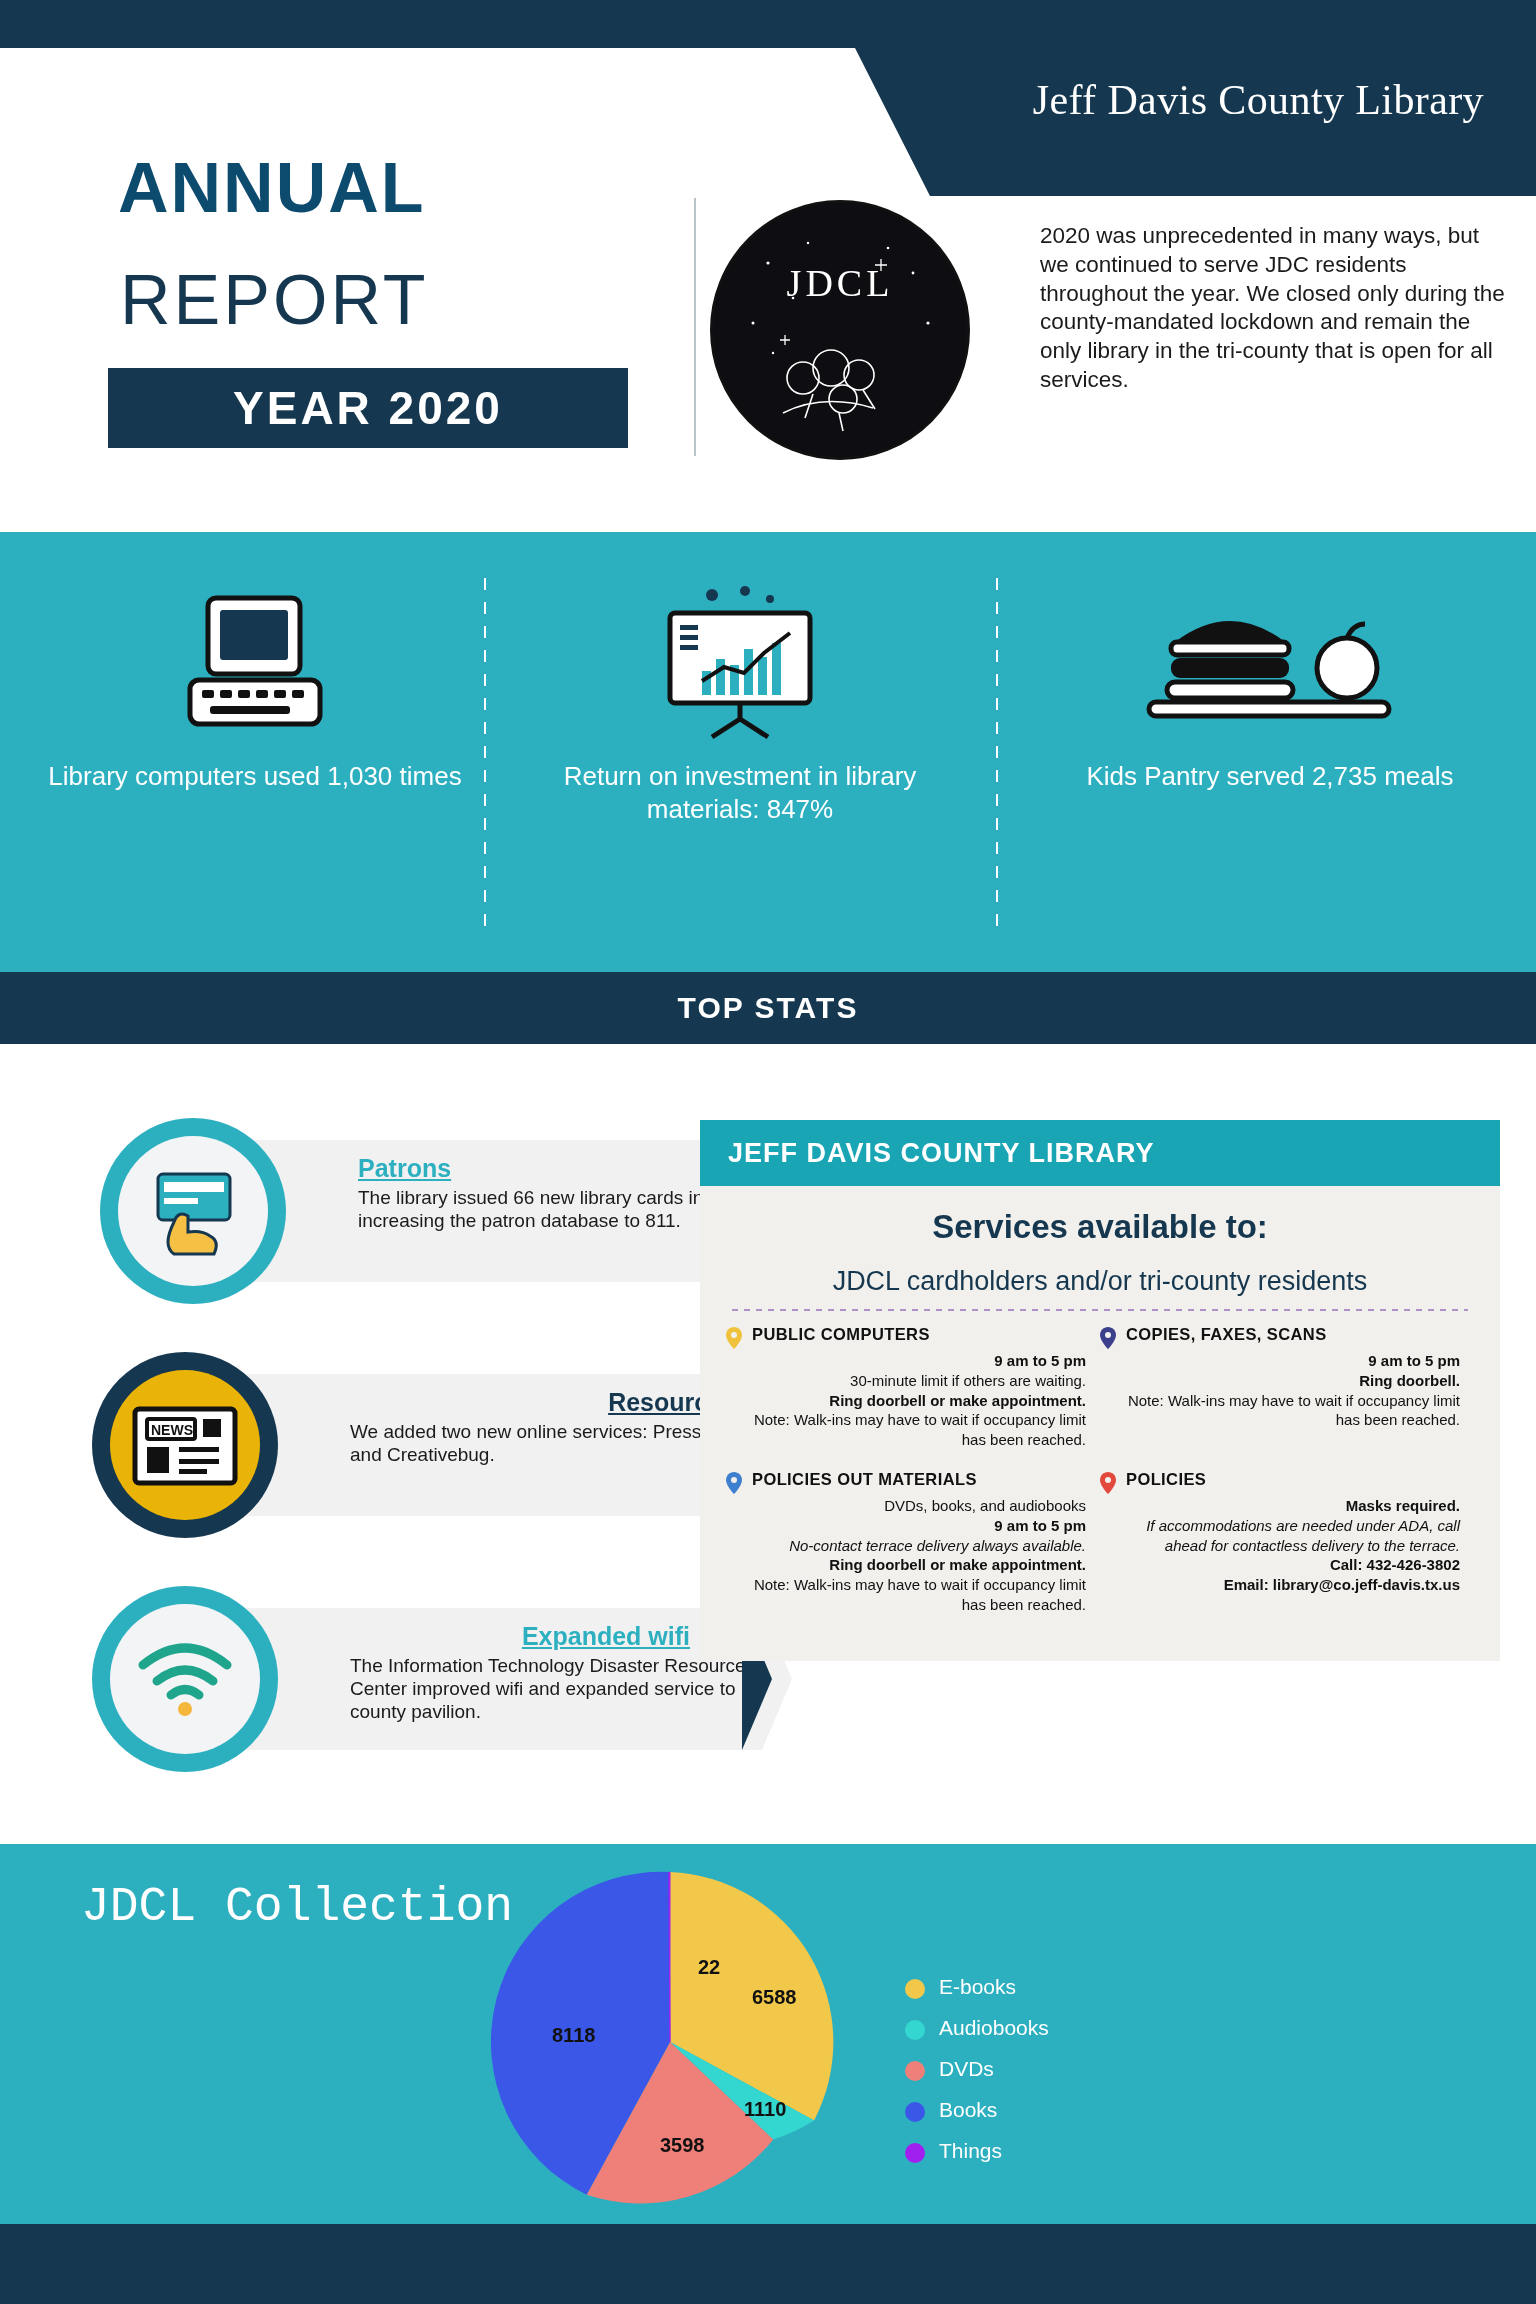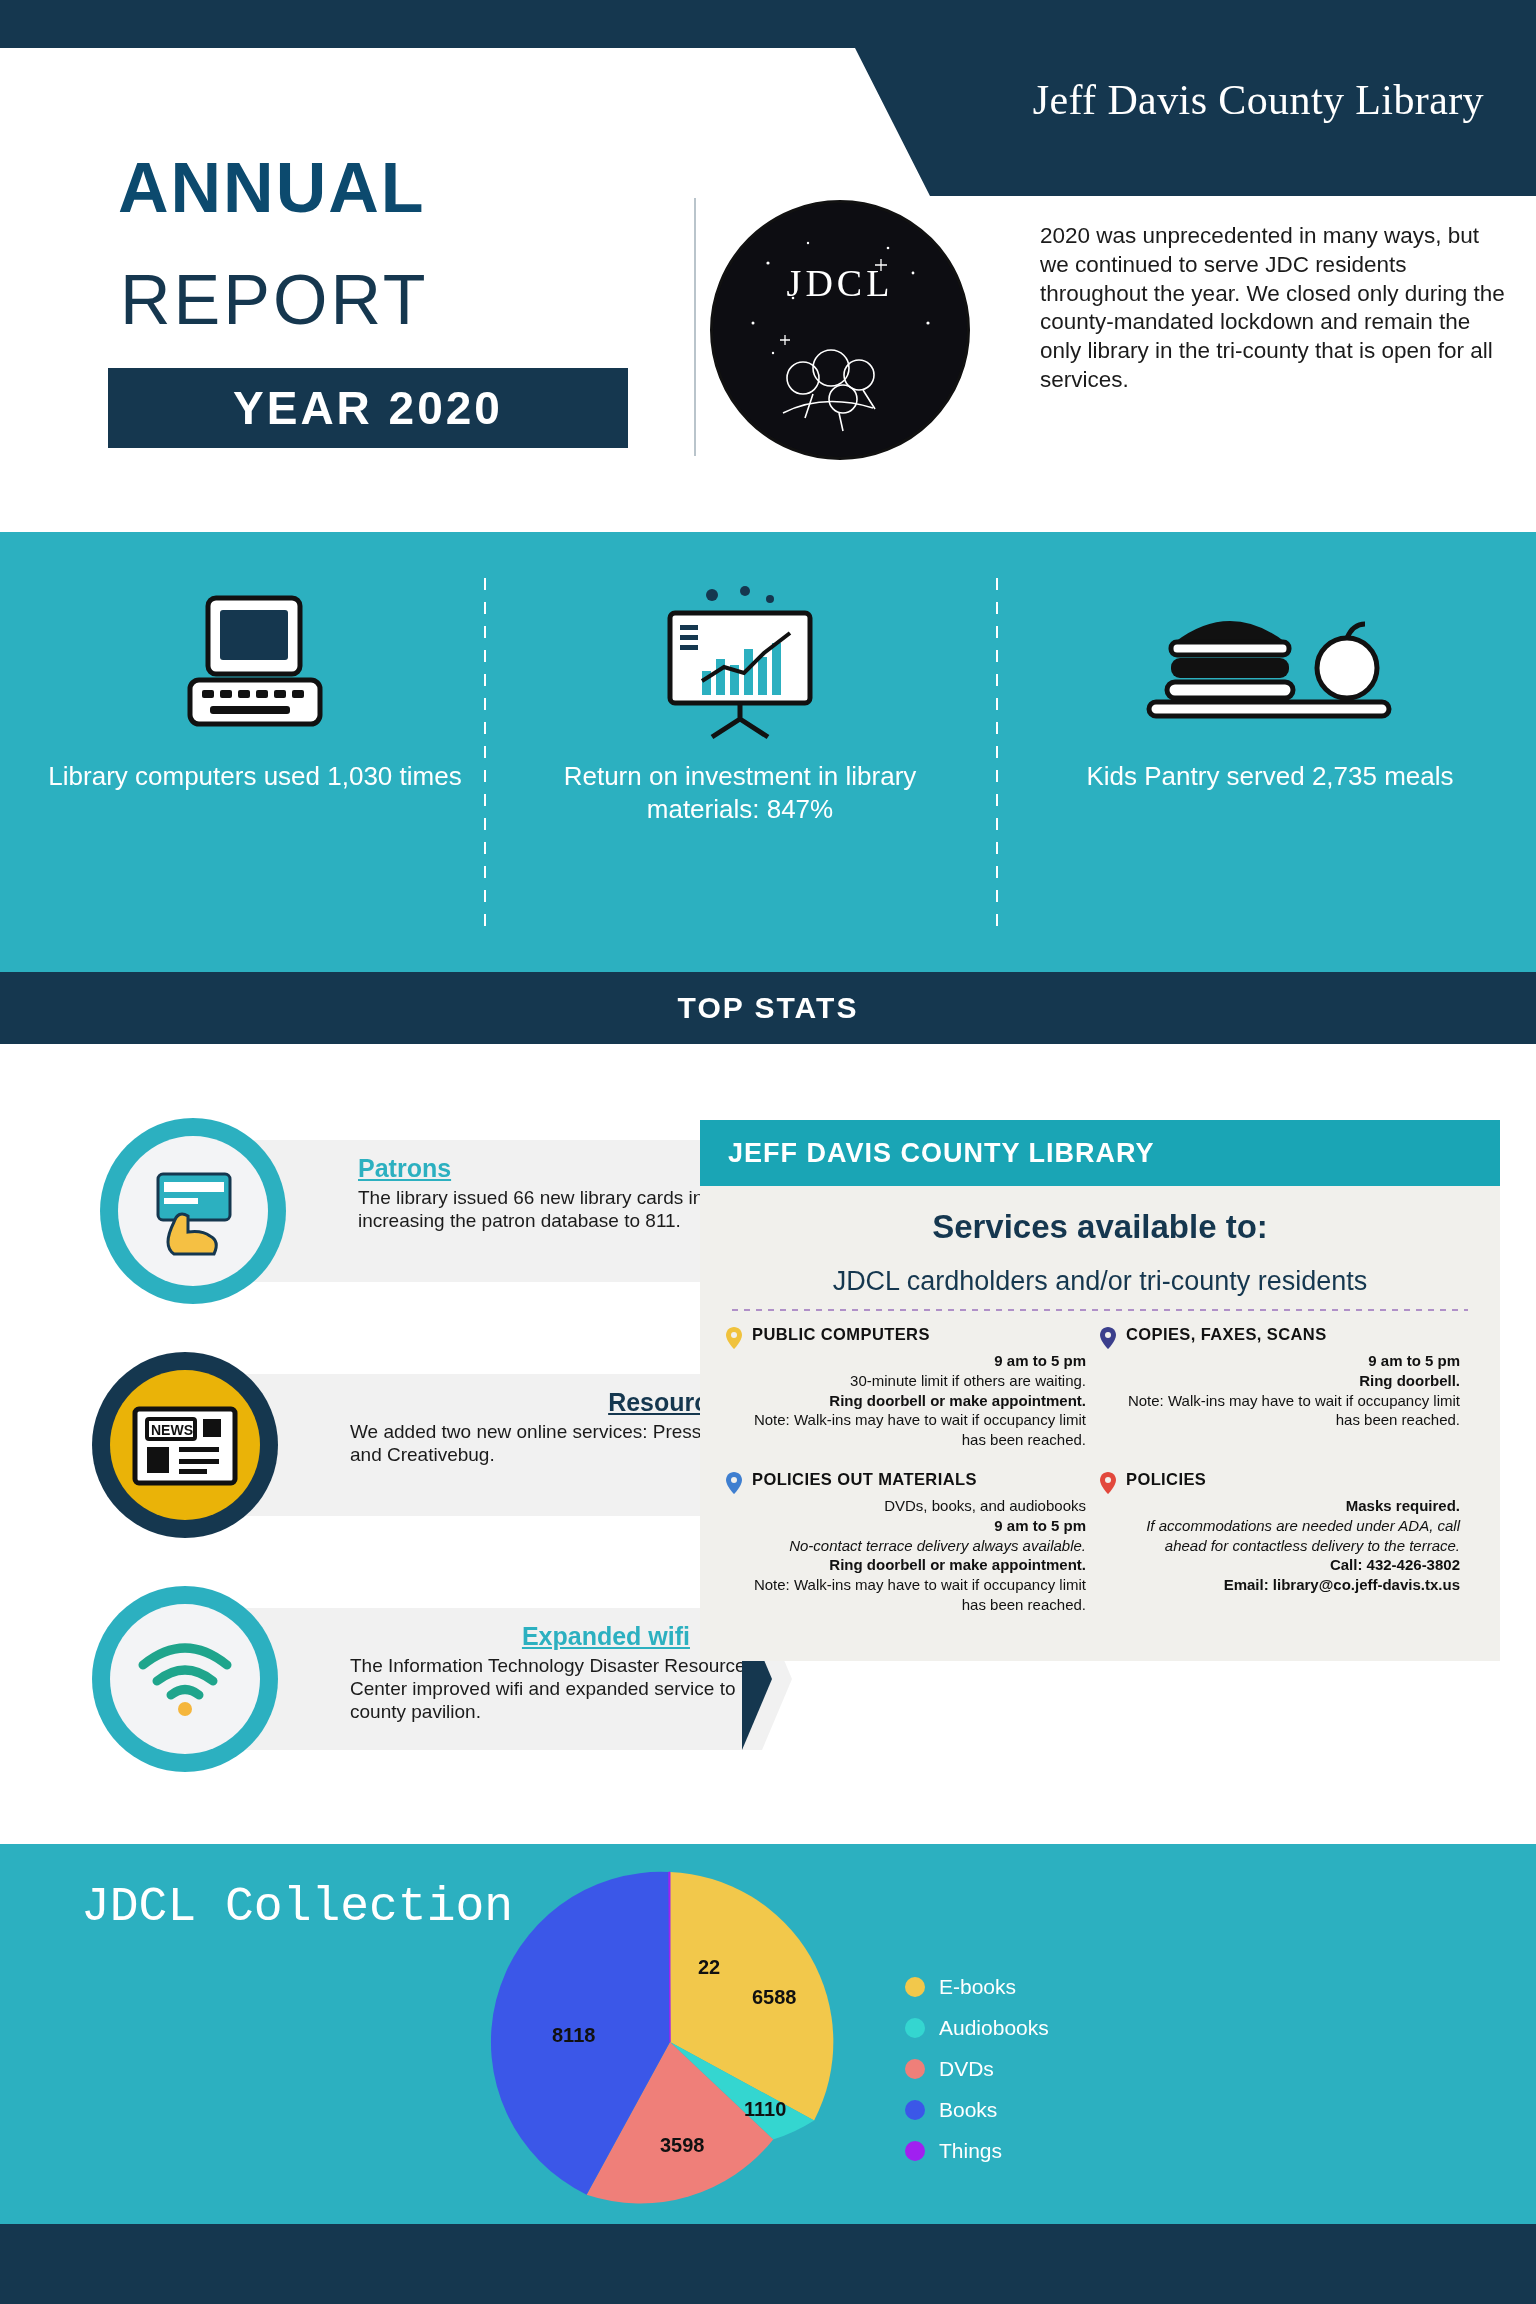--- a/index.html
+++ b/index.html
@@ -101,21 +101,21 @@
   .svc-item h4 { font-size:16.5px; font-weight:bold; letter-spacing:0.4px; color:#111; margin-bottom:7px; }
   .svc-item .l { font-size:15px; line-height:1.32; color:#111;text-align:right; }
   .svc-item .b { font-weight:bold; }
   .svc-item .i { font-style:italic; }
 
   
   .coll { position:absolute; left:0; top:1844px; width:1536px; height:380px; background:#2cb0c0; }
   .coll-title { position:absolute; left:50px; top:1880px; color:#ffffff;
     font-family:Liberation Mono, monospace; font-size:48px;margin-left:31px; }
   .legend { position:absolute; left:905px; top:1975px; }
-  .legend-row { display:flex; align-items:center; margin-bottom:17px; }
+  .legend-row { display:flex; align-items:flex-end; margin-bottom:17px; }
   .legend-dot { width:20px; height:20px; border-radius:50%; margin-right:14px; }
   .legend-label { color:#ffffff; font-size:21px; }
   .pie-wrap { position:absolute; left:490px; top:1862px; width:360px; height:360px; }
   .slice-label { position:absolute; color:#111; font-size:20px; font-weight:bold; }
 
   .footer { position:absolute; left:0; top:2224px; width:1536px; height:80px; background:#15374f; }
 </style>
 </head>
 <body>
 

